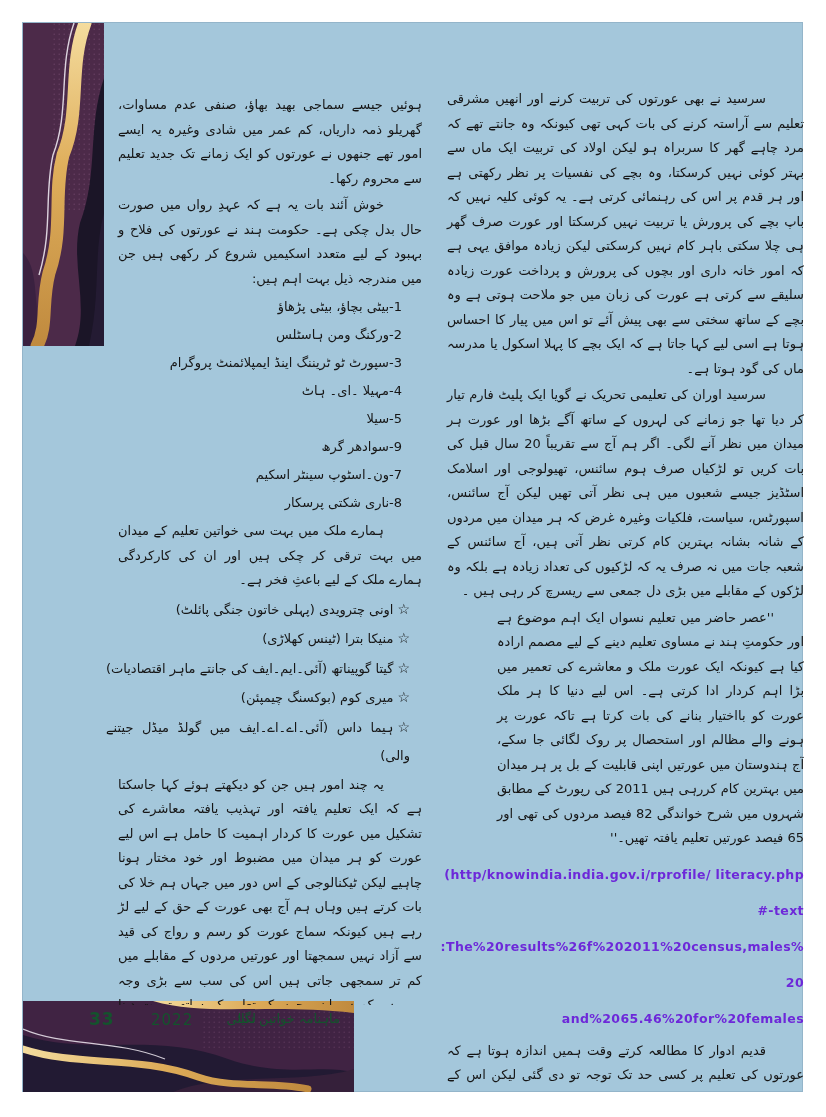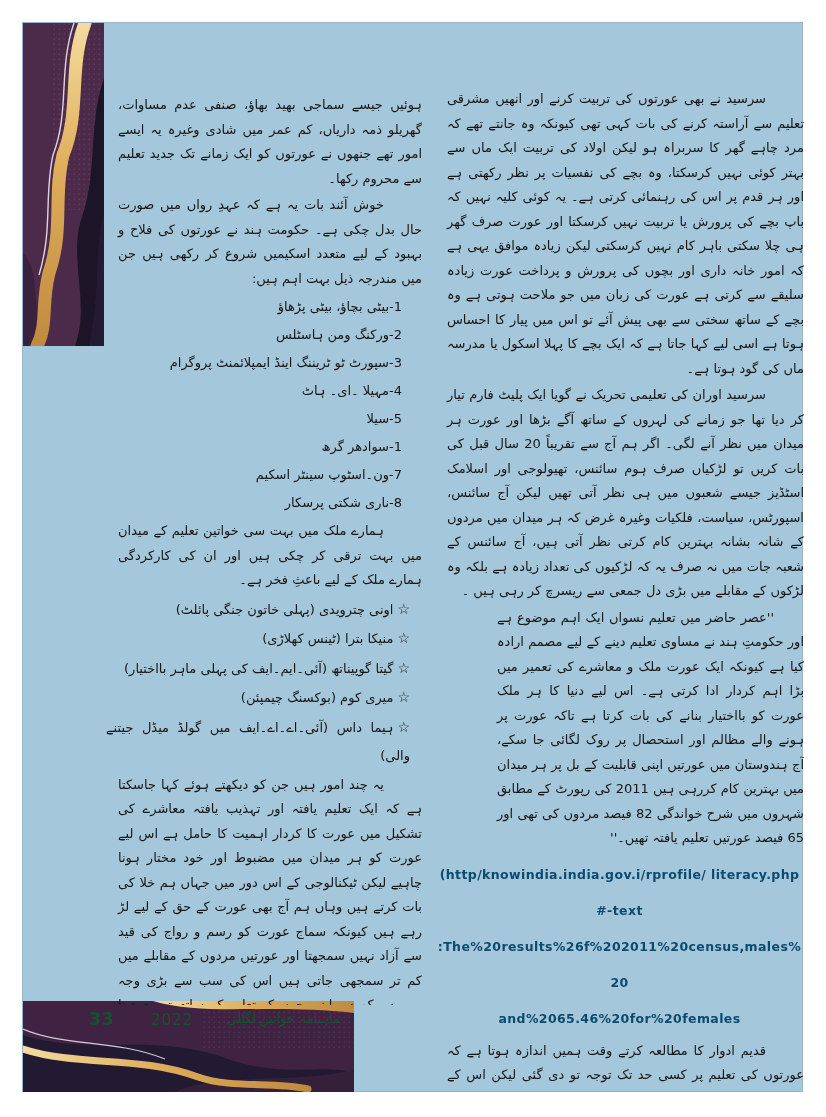--- a/index.html
+++ b/index.html
@@ -30,22 +30,22 @@
   .col-right{left:412px;top:64px;width:369px;height:1002px;overflow:hidden;}
   .para{margin:0 0 2px 12px;}
   .para.indent{text-indent:38px;}
   .quote{margin:2px 62px 2px 0;margin-left:62px;margin-right:0;text-indent:30px;}
   .num-list{list-style:none;margin:2px 0;padding:0 20px 0 0;}
   .num-list li{line-height:28px;white-space:nowrap;overflow:hidden;}
   .star-list{list-style:none;margin:2px 0;padding:0 12px 0 0;}
   .star-list li{line-height:28.5px;}
   .star-glyph{display:inline-block;margin-left:4px;font-size:14px;color:#111;}
   .url-block{
-    direction:ltr;text-align:center;font-size:12.5px;font-weight:600;
-    color:#0c4a6e;line-height:36px;letter-spacing:0.4px;margin:6px 0 2px 0;
+    direction:ltr;text-align:right;font-size:12.5px;font-weight:600;
+    color:#6d28d9;line-height:36px;letter-spacing:0.4px;margin:6px 0 2px 0;
     text-indent:0;word-break:break-all;
   }
 
   
   .footer-row{position:absolute;left:0;top:978px;width:331px;height:40px;z-index:3;color:#14532d;}
   .f-num{position:absolute;left:66px;top:8px;font-size:17px;font-weight:bold;letter-spacing:1px;}
   .f-year{position:absolute;left:128px;top:10px;font-size:15px;font-weight:normal;letter-spacing:1px;}
   .f-month{position:absolute;right:98px;top:10px;font-size:13px;direction:rtl;}
   .f-title{position:absolute;right:14px;top:10px;font-size:13px;direction:rtl;}
 </style>
@@ -108,32 +108,32 @@
   <div class="col col-left">
     <p class="para">ہوئیں جیسے سماجی بھید بھاؤ، صنفی عدم مساوات، گھریلو ذمہ داریاں، کم عمر میں شادی وغیرہ یہ ایسے امور تھے جنھوں نے عورتوں کو ایک زمانے تک جدید تعلیم سے محروم رکھا۔</p>
     <p class="para indent">خوش آئند بات یہ ہے کہ عہدِ رواں میں صورت حال بدل چکی ہے۔ حکومت ہند نے عورتوں کی فلاح و بہبود کے لیے متعدد اسکیمیں شروع کر رکھی ہیں جن میں مندرجہ ذیل بہت اہم ہیں:</p>
     <ul class="num-list">
 
     <li>1-بیٹی بچاؤ، بیٹی پڑھاؤ</li>
         <li>2-ورکنگ ومن ہاسٹلس</li>
         <li>3-سپورٹ ٹو ٹریننگ اینڈ ایمپلائمنٹ پروگرام</li>
         <li>4-مہیلا ۔ای۔ ہاٹ</li>
         <li>5-سیلا</li>
-        <li>1-سوادھر گرھ</li>
+        <li>9-سوادھر گرھ</li>
         <li>7-ون۔اسٹوپ سینٹر اسکیم</li>
         <li>8-ناری شکتی پرسکار</li>
       </ul>
     <p class="para indent">ہمارے ملک میں بہت سی خواتین تعلیم کے میدان میں بہت ترقی کر چکی ہیں اور ان کی کارکردگی ہمارے ملک کے لیے باعثِ فخر ہے۔</p>
     <ul class="star-list">
 
         <li><span class="star-glyph">☆</span><span>اونی چترویدی (پہلی خاتون جنگی پائلٹ)</span></li>
 
         <li><span class="star-glyph">☆</span><span>منیکا بترا (ٹینس کھلاڑی)</span></li>
 
-        <li><span class="star-glyph">☆</span><span>گیتا گوپیناتھ (آئی۔ایم۔ایف کی پہلی ماہر بااختیار)</span></li>
+        <li><span class="star-glyph">☆</span><span>گیتا گوپیناتھ (آئی۔ایم۔ایف کی جانتے ماہر اقتصادیات)</span></li>
 
         <li><span class="star-glyph">☆</span><span>میری کوم (بوکسنگ چیمپئن)</span></li>
 
         <li><span class="star-glyph">☆</span><span>ہیما داس (آئی۔اے۔اے۔ایف میں گولڈ میڈل جیتنے والی)</span></li>
 
       </ul>
     <p class="para indent">یہ چند امور ہیں جن کو دیکھتے ہوئے کہا جاسکتا ہے کہ ایک تعلیم یافتہ اور تہذیب یافتہ معاشرے کی تشکیل میں عورت کا کردار اہمیت کا حامل ہے اس لیے عورت کو ہر میدان میں مضبوط اور خود مختار ہونا چاہیے لیکن ٹیکنالوجی کے اس دور میں جہاں ہم خلا کی بات کرتے ہیں وہاں ہم آج بھی عورت کے حق کے لیے لڑ رہے ہیں کیونکہ سماج عورت کو رسم و رواج کی قید سے آزاد نہیں سمجھتا اور عورتیں مردوں کے مقابلے میں کم تر سمجھی جاتی ہیں اس کی سب سے بڑی وجہ یہی ہے کہ ہم اپنے بچوں کو تعلیم کے ساتھ تربیت دینا بھول جاتے ہیں اور تربیت یہی ہے کہ جو مثبت چیزیں ہم والدین اور سماج سے سیکھ رہے ہیں وہ تعمیری عمل میں لائیں نہ کہ تخریبی اور یہی سرسید کا مقصد تھا۔</p>
 
   </div>
 

